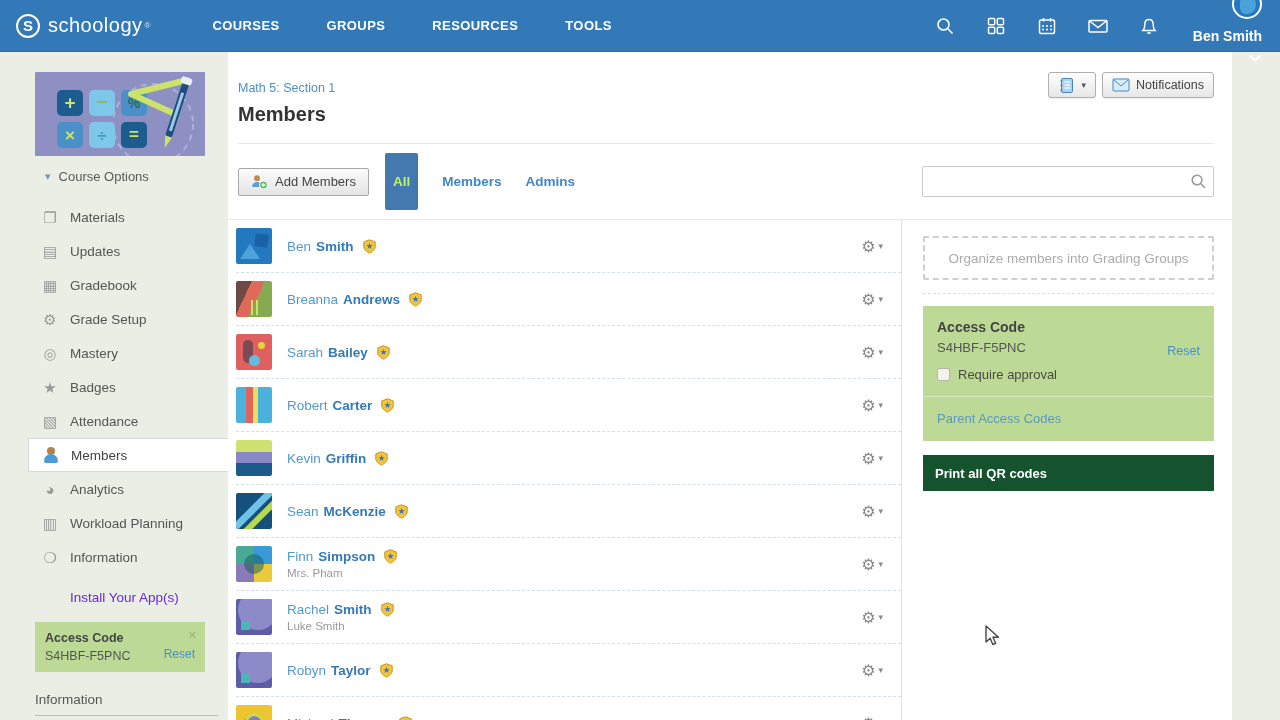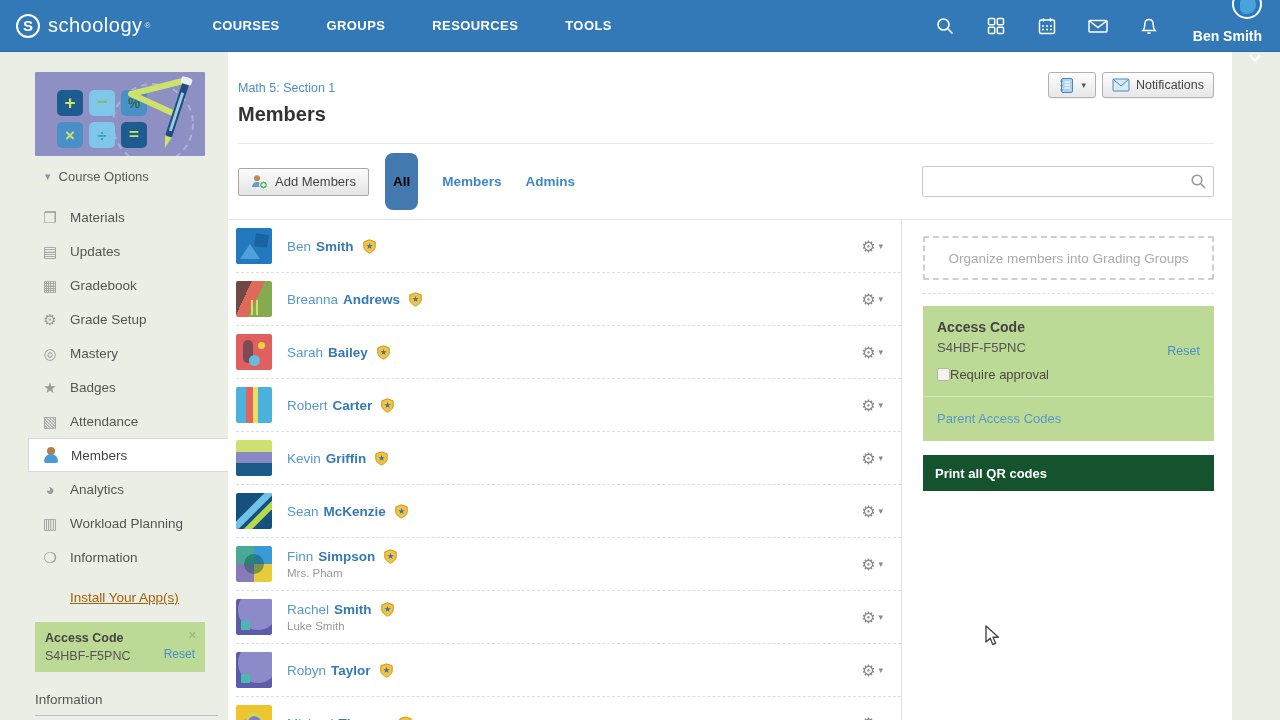--- a/index.html
+++ b/index.html
@@ -31,42 +31,42 @@
   .course-options .label { color:#5a5a5a; font-size:13px; }
   .course-menu { margin-top:16px; }
   .side-item { height:34px; display:flex; align-items:center; padding-left:40px; cursor:pointer; }
   .side-icon { width:20px; text-align:center; color:#9a9a9a; font-size:15px; line-height:1; }
   .side-label { margin-left:10px; color:#555; font-size:13.5px; }
   .side-item.selected { background:#fff; border:1px solid #d8d8d8; border-right:none; margin-left:28px; padding-left:12px; width:200px; }
   .side-item.selected .side-label { color:#444; }
   .side-icon.person { position:relative; height:16px; }
   .p-head { position:absolute; left:6px; top:0; width:8px; height:8px; border-radius:50%; background:#b5804a; }
   .p-body { position:absolute; left:3px; top:7px; width:14px; height:9px; border-radius:7px 7px 2px 2px; background:#4a9ad8; }
-  .install-link { margin:16px 0 17px 70px; color:#a16207; font-size:13.5px; cursor:pointer;text-decoration:underline; }
+  .install-link { margin:16px 0 17px 70px; color:#6d28d9; font-size:13.5px; cursor:pointer; }
   .side-access { margin:14px 0 0 35px; width:170px; background:#bcda96; padding:9px 10px; position:relative; }
   .side-access .t { color:#444; font-size:12.5px; font-weight:bold; }
   .side-access .c { color:#555; font-size:12.5px; margin-top:4px; }
   .side-access .x { position:absolute; right:8px; top:7px; color:#9ab07c; font-size:11px; cursor:pointer; }
   .side-access .r { position:absolute; right:10px; top:25px; color:#4a90c6; font-size:12px; cursor:pointer; }
   .side-info { margin:20px 0 0 35px; width:183px; color:#555; font-size:13.5px; padding-bottom:8px; border-bottom:1px solid #b3c0d4; }
 
   
   .panel { position:absolute; top:52px; left:228px; width:1004px; bottom:0; background:#fff; display:flex; flex-direction:column; }
   .panel-head { position:relative; padding:26px 18px 0 10px; }
   .breadcrumb { color:#4a90c6; font-size:12.5px; cursor:pointer; display:inline-block; }
   .page-title { color:#333; font-size:20px; font-weight:600; margin-top:7px; }
   .head-buttons { position:absolute; right:18px; top:20px; display:flex; gap:6px; }
   .gbtn { height:26px; display:flex; align-items:center; gap:6px; padding:0 9px; background:linear-gradient(#fdfdfd,#e7e7e7); border:1px solid #b0b0b0; border-radius:3px; font-size:12.5px; color:#444; cursor:pointer; box-shadow:0 1px 1px rgba(0,0,0,.06); }
   .gbtn .caret { font-size:9px; color:#555; }
   .divider1 { border-top:1px solid #e8e8e8; margin-top:17px; }
   .toolbar { display:flex; align-items:center; padding:9px 18px 9px 10px; }
   .add-members-btn { height:28px; display:flex; align-items:center; gap:7px; padding:0 12px; background:linear-gradient(#fbfbfb,#e4e4e4); border:1px solid #a8a8a8; border-radius:2px; font-size:13px; font-weight:normal; color:#444; cursor:pointer; }
   .filters { display:flex; align-items:center; gap:24px; margin-left:16px; }
   .filter { color:#3f87c5; font-size:13.5px; font-weight:600; cursor:pointer; }
-  .filter.sel { background:#4379ae; color:#000000; padding:21px 8px; border-radius:8px; }
+  .filter.sel { background:#4379ae; color:#bef264; padding:21px 8px; border-radius:2px; }
   .search-wrap { margin-left:auto; position:relative; width:292px; }
   .search-input { width:100%; height:31px; border:1px solid #c9c9c9; border-radius:2px; padding:0 30px 0 8px; font-size:13px; color:#444; background:#fff; outline:none; }
   .search-icon-in { position:absolute; right:7px; top:7px; }
   .divider2 { border-top:1px solid #e8e8e8; }
 
   .body { flex:1; display:flex; min-height:0; }
   .member-list { width:673px; padding-left:8px; }
   .m-row { height:53px; display:flex; align-items:center; border-bottom:1px dashed #d4dfe8; }
   .avatar { width:36px; height:36px; border-radius:2px; position:relative; overflow:hidden; flex:none; background:var(--c1,#ccc); }
   .m-info { margin-left:15px; }
@@ -99,21 +99,21 @@
 
   
   .right-col { flex:1; border-left:1px solid #e3e3e3; padding:0 18px 0 21px; }
   .organize-wrap { padding:16px 0 13px; border-bottom:1px dashed #d4dfe8; }
   .organize-box { border:2px dashed #cfcfcf; border-radius:2px; height:44px; display:flex; align-items:center; justify-content:center; color:#ababab; font-size:13.5px; cursor:pointer; }
   .access-panel { margin-top:12px; background:#bcda96; }
   .ap-top { padding:13px 14px 14px; position:relative; }
   .ap-title { color:#444; font-size:14px; font-weight:bold; }
   .ap-code { color:#555; font-size:13px; margin-top:5px; }
   .ap-reset { position:absolute; right:14px; top:38px; color:#4a90c6; font-size:12.5px; cursor:pointer; }
-  .ap-check { display:flex; align-items:center; margin-top:12px; }
+  .ap-check { display:flex; align-items:center; gap:8px; margin-top:12px; }
   .cb { width:13px; height:13px; background:#f2f2ee; border:1px solid #b5b5a8; border-radius:2px; cursor:pointer; }
   .ap-check-label { color:#4a4a42; font-size:13px; }
   .ap-bottom { border-top:1px solid #d7e8bc; padding:12px 14px 14px; }
   .parent-codes-link { color:#5898c6; font-size:13px; cursor:pointer; }
   .print-qr { margin-top:14px; background:#14532d; height:36px; display:flex; align-items:center; padding-left:12px; color:#fff; font-size:13px; font-weight:bold; cursor:pointer; }
 
   .cursor { position:absolute; left:984px; top:625px; pointer-events:none; z-index:99; }
 </style>
 </head>
 <body>

